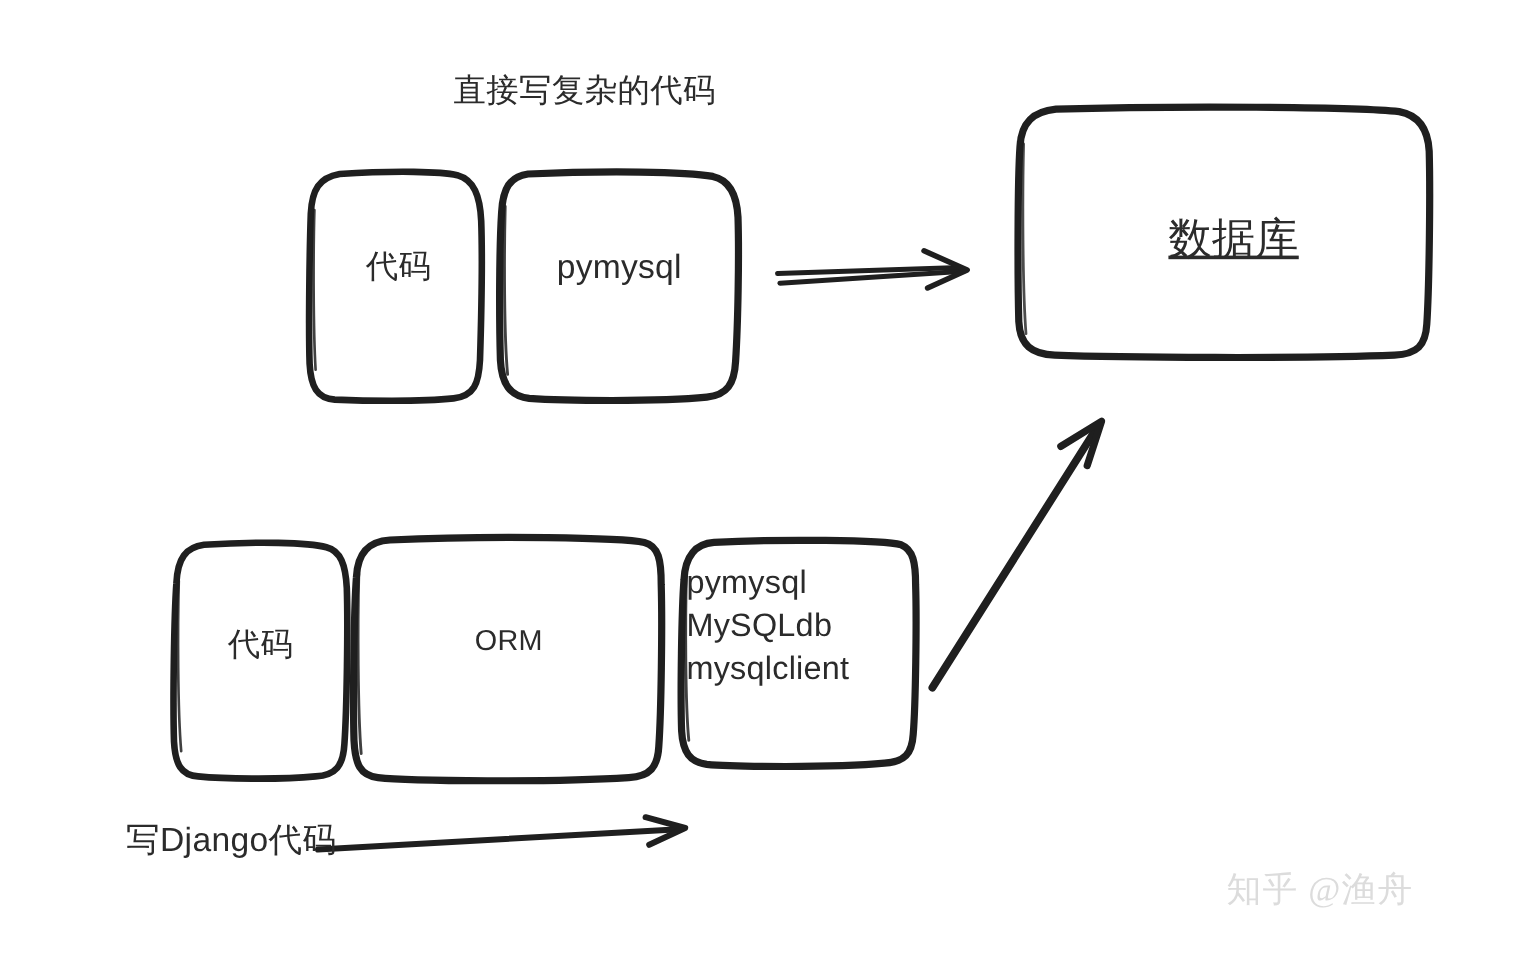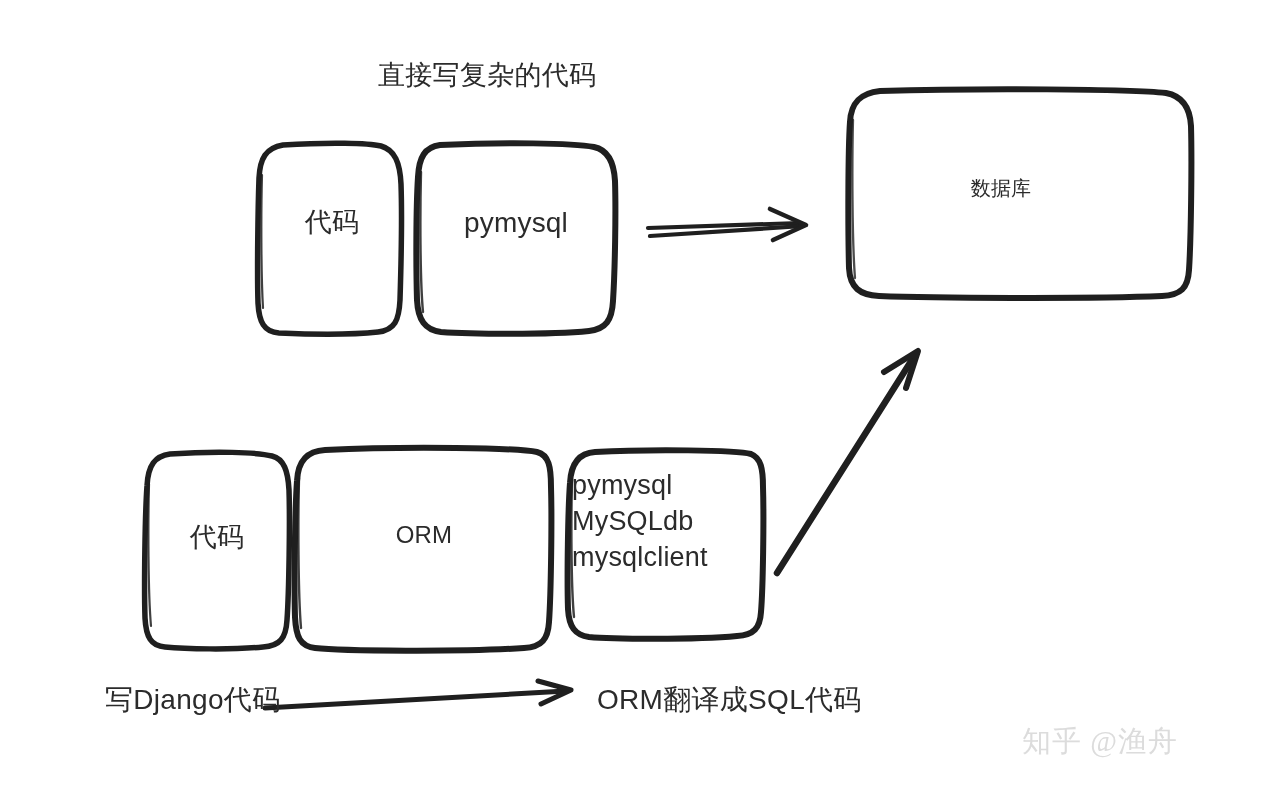--- a/index.html
+++ b/index.html
@@ -54,24 +54,25 @@
     width: 148px;
     font-size: 27px;
   }
   #label-pymysql-top {
     left: 416px;
     top: 205px;
     width: 200px;
     font-size: 28px;
   }
   #label-database {
-    left: 829px;
+    left: 856px;
     top: 176px;
     width: 344px;
-    font-size: 20px;
+    font-size: 36px;
+    text-decoration: underline;
   }
   
   #label-code-bottom {
     left: 146px;
     top: 520px;
     width: 142px;
     font-size: 27px;
   }
   #label-orm {
     left: 296px;
@@ -180,17 +181,16 @@
   <div class="box-label" id="label-code-bottom">代码</div>
 
   <div class="box-label" id="label-orm">ORM</div>
 
   <div class="box-label" id="label-drivers">pymysql
 MySQLdb
 mysqlclient</div>
 
   <div class="free-text" id="caption-write-django">写Django代码</div>
 
-  <div class="free-text" id="caption-orm-translate">ORM翻译成SQL代码</div>
 
   <div id="watermark">知乎 @渔舟</div>
 
 </div>
 
 </body></html>

